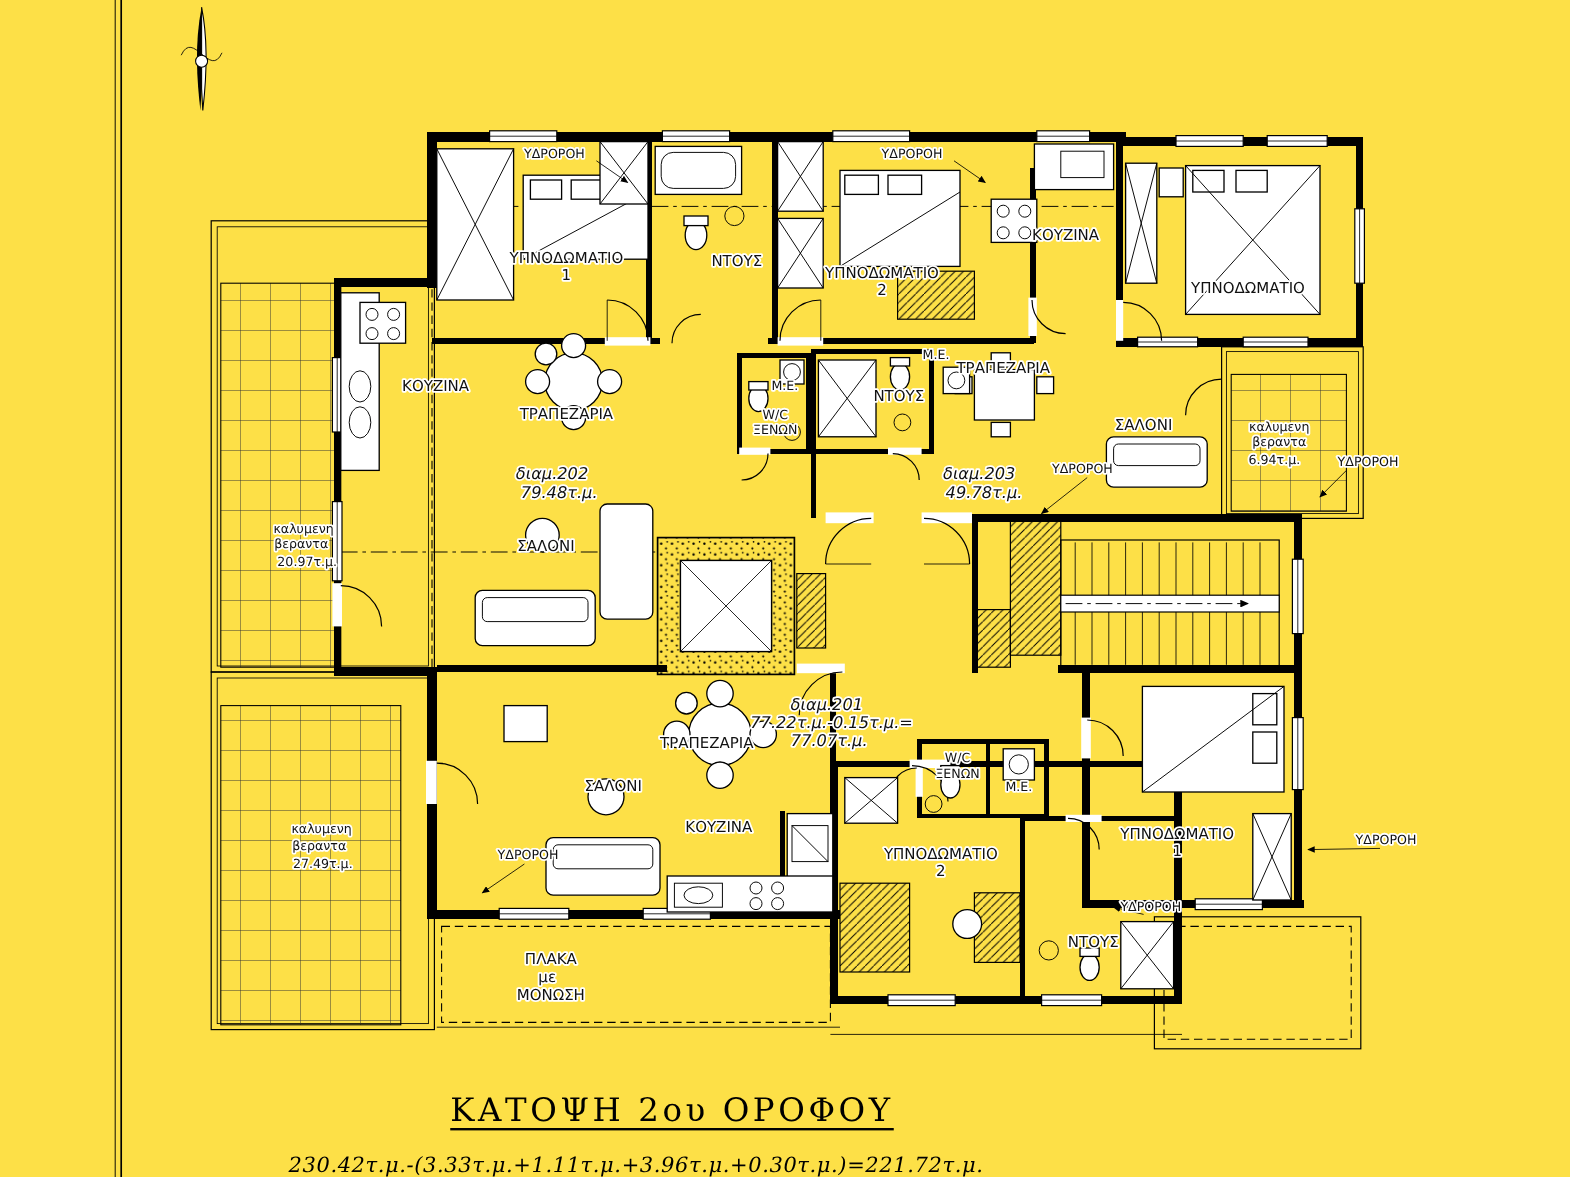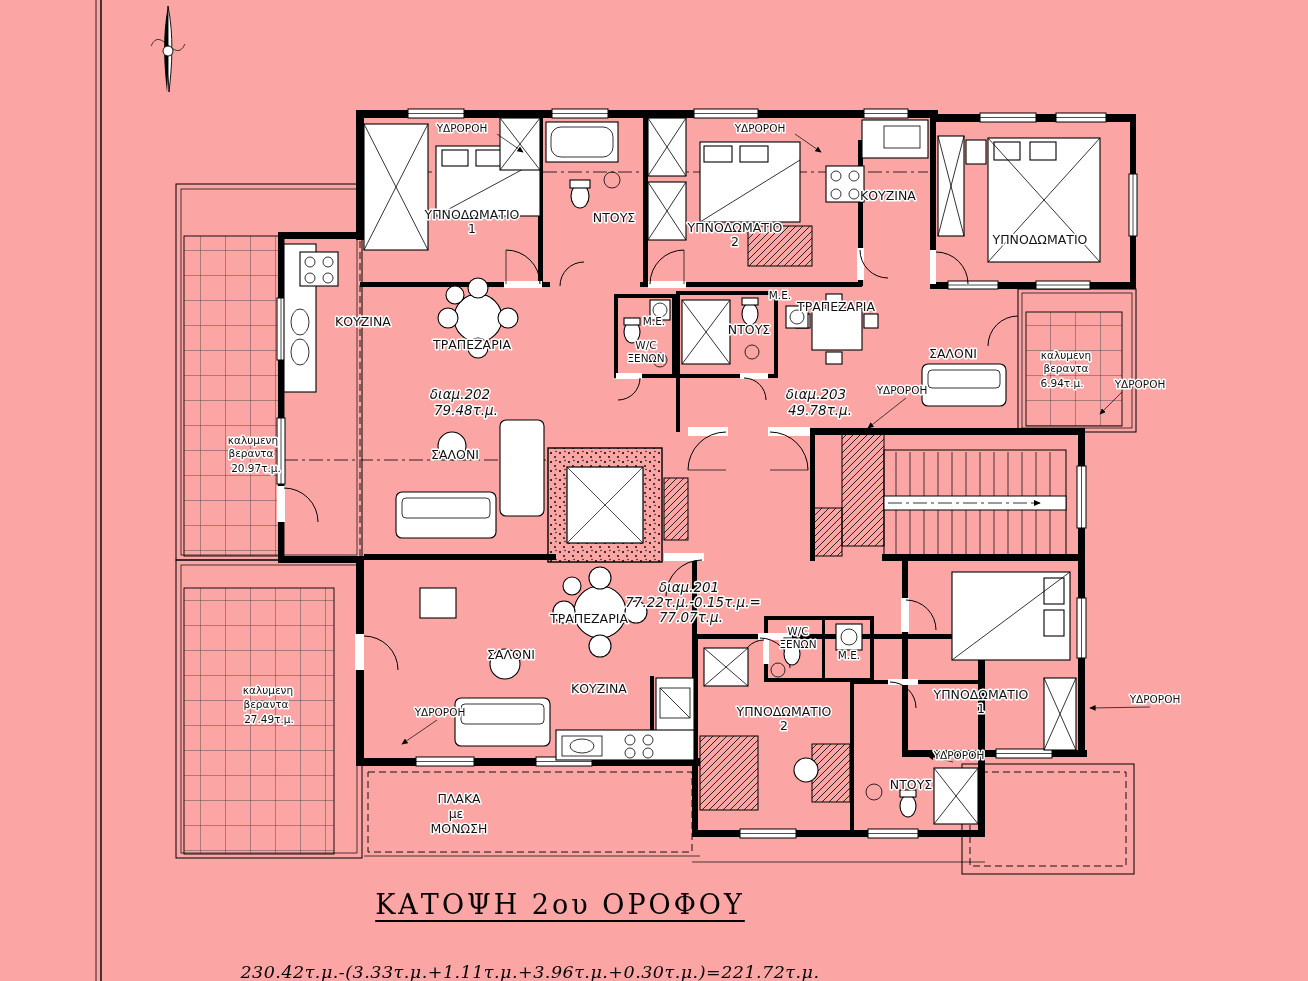--- a/index.html
+++ b/index.html
@@ -1,34 +1,34 @@
 <!DOCTYPE html>
 <html><head>
 <meta charset="utf-8">
 <style>
   html,body{margin:0;padding:0;background:#fff;}
-  .stage{position:relative;width:1308px;height:981px;background:#fca5a5;overflow:hidden;
+  .stage{position:relative;width:1308px;height:981px;background:#fde047;overflow:hidden;
          font-family:"DejaVu Sans",sans-serif;}
   svg{position:absolute;left:0;top:0;}
   .lbl{font:12.5px "DejaVu Sans",sans-serif;fill:#111;text-anchor:middle;
        paint-order:stroke;stroke:#fff;stroke-width:3px;stroke-linejoin:round;}
   .lbl-sm{font:10.5px "DejaVu Sans",sans-serif;fill:#111;text-anchor:middle;
        paint-order:stroke;stroke:#fff;stroke-width:3px;stroke-linejoin:round;}
   .lbl-it{font:italic 13.5px "DejaVu Sans",sans-serif;fill:#111;text-anchor:middle;
        paint-order:stroke;stroke:#fff;stroke-width:3px;stroke-linejoin:round;}
   .win{fill:#fff;stroke:#000;stroke-width:1;}
   .wline{stroke:#000;stroke-width:.7;}
   .thin{fill:none;stroke:#000;stroke-width:1;}
   .thin2{fill:none;stroke:#000;stroke-width:.7;}
   .arc{fill:none;stroke:#000;stroke-width:1;}
   .furn{fill:#fff;stroke:#000;stroke-width:1.1;}
   .fline{stroke:#000;stroke-width:.8;fill:none;}
   .dash{fill:none;stroke:#000;stroke-width:.9;stroke-dasharray:7 4;}
   .dashdot{fill:none;stroke:#000;stroke-width:.8;stroke-dasharray:14 4 3 4;}
-  .footer-title{position:absolute;left:340px;top:889px;width:440px;text-align:center;
+  .footer-title{position:absolute;left:340px;top:910px;width:440px;text-align:center;
       font-family:"DejaVu Serif",serif;font-size:27px;letter-spacing:3px;color:#000;
       text-decoration:underline;text-underline-offset:6px;}
   .footer-formula{position:absolute;left:150px;top:946px;width:760px;text-align:center;
       font-family:"DejaVu Serif",serif;font-style:italic;font-size:17.5px;
       letter-spacing:.5px;color:#000;margin-top:16px;}
 </style>
 </head>
 <body>
 
 <div class="stage">

